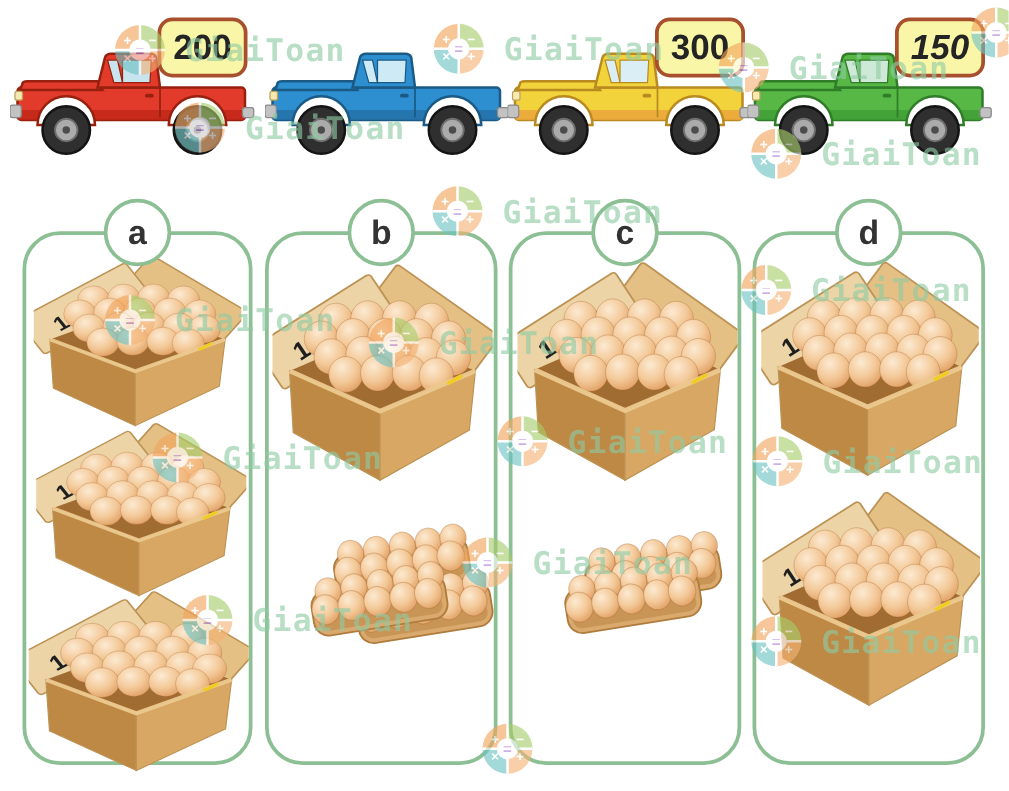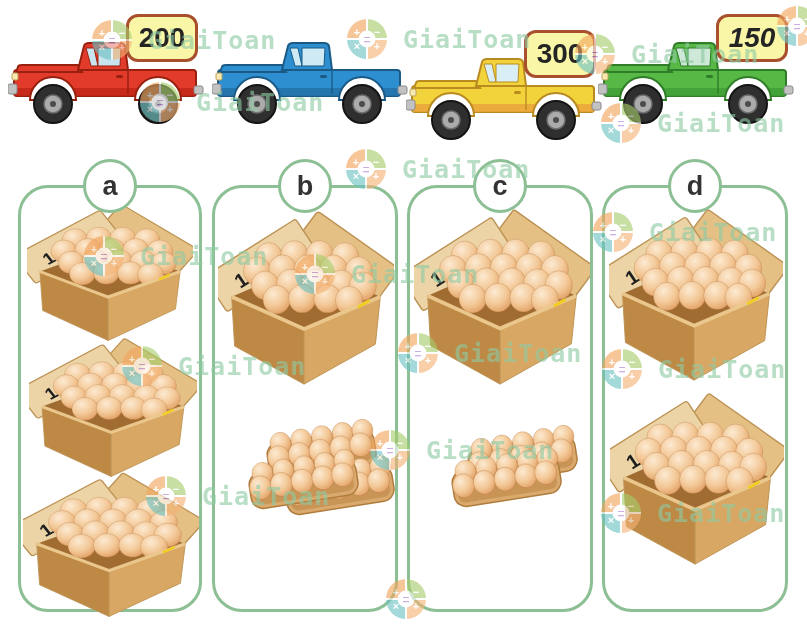--- a/index.html
+++ b/index.html
@@ -119,21 +119,21 @@
         <circle cx="45" cy="78" r="3" fill="#4c4c4c"></circle>
       </g>
       <g>
         <circle cx="150" cy="78" r="19" fill="#2f2f2f" stroke="#141414" stroke-width="2"></circle>
         <circle cx="150" cy="78" r="9" fill="#ababab" stroke="#6e6e6e" stroke-width="1.5"></circle>
         <circle cx="150" cy="78" r="3" fill="#4c4c4c"></circle>
       </g>
     </svg>
   </div>
 
-  <div class="truck-wrap" style="left: 406px; margin-top: 16px; --body: #f2d33c; --dark: #b98a20; --accent: #eaa43c; --window: #d9eef5;">
+  <div class="truck-wrap" style="left: 406px; --body: #f2d33c; --dark: #b98a20; --accent: #eaa43c; --window: #d9eef5;">
     <svg class="truck-svg" viewBox="0 0 196 100">
       <g>
         <rect x="6" y="44" width="182" height="26" rx="3" fill="var(--body)" stroke="var(--dark)" stroke-width="2"></rect>
         <rect x="6" y="62" width="182" height="8" rx="2" fill="var(--accent)" opacity="0.85"></rect>
         <path d="M8,46 L10,41 Q10,39 14,39 L70,39 L74,46 Z" fill="var(--body)" stroke="var(--dark)" stroke-width="2"></path>
         <path d="M70,44 L76,20 Q77,17 81,17 L112,17 Q116,17 117,20 L120,44 Z" fill="var(--body)" stroke="var(--dark)" stroke-width="2"></path>
         <polygon points="78,22 83,40 90,40 86,22" fill="var(--window)" stroke="var(--dark)" stroke-width="1"></polygon>
         <polygon points="90,22 90,40 112,40 113,22" fill="var(--window)" stroke="var(--dark)" stroke-width="1"></polygon>
         <path d="M120,44 V68" stroke="var(--dark)" stroke-width="1.4"></path>
         <rect x="108" y="49" width="7" height="3" rx="1.5" fill="var(--dark)"></rect>

